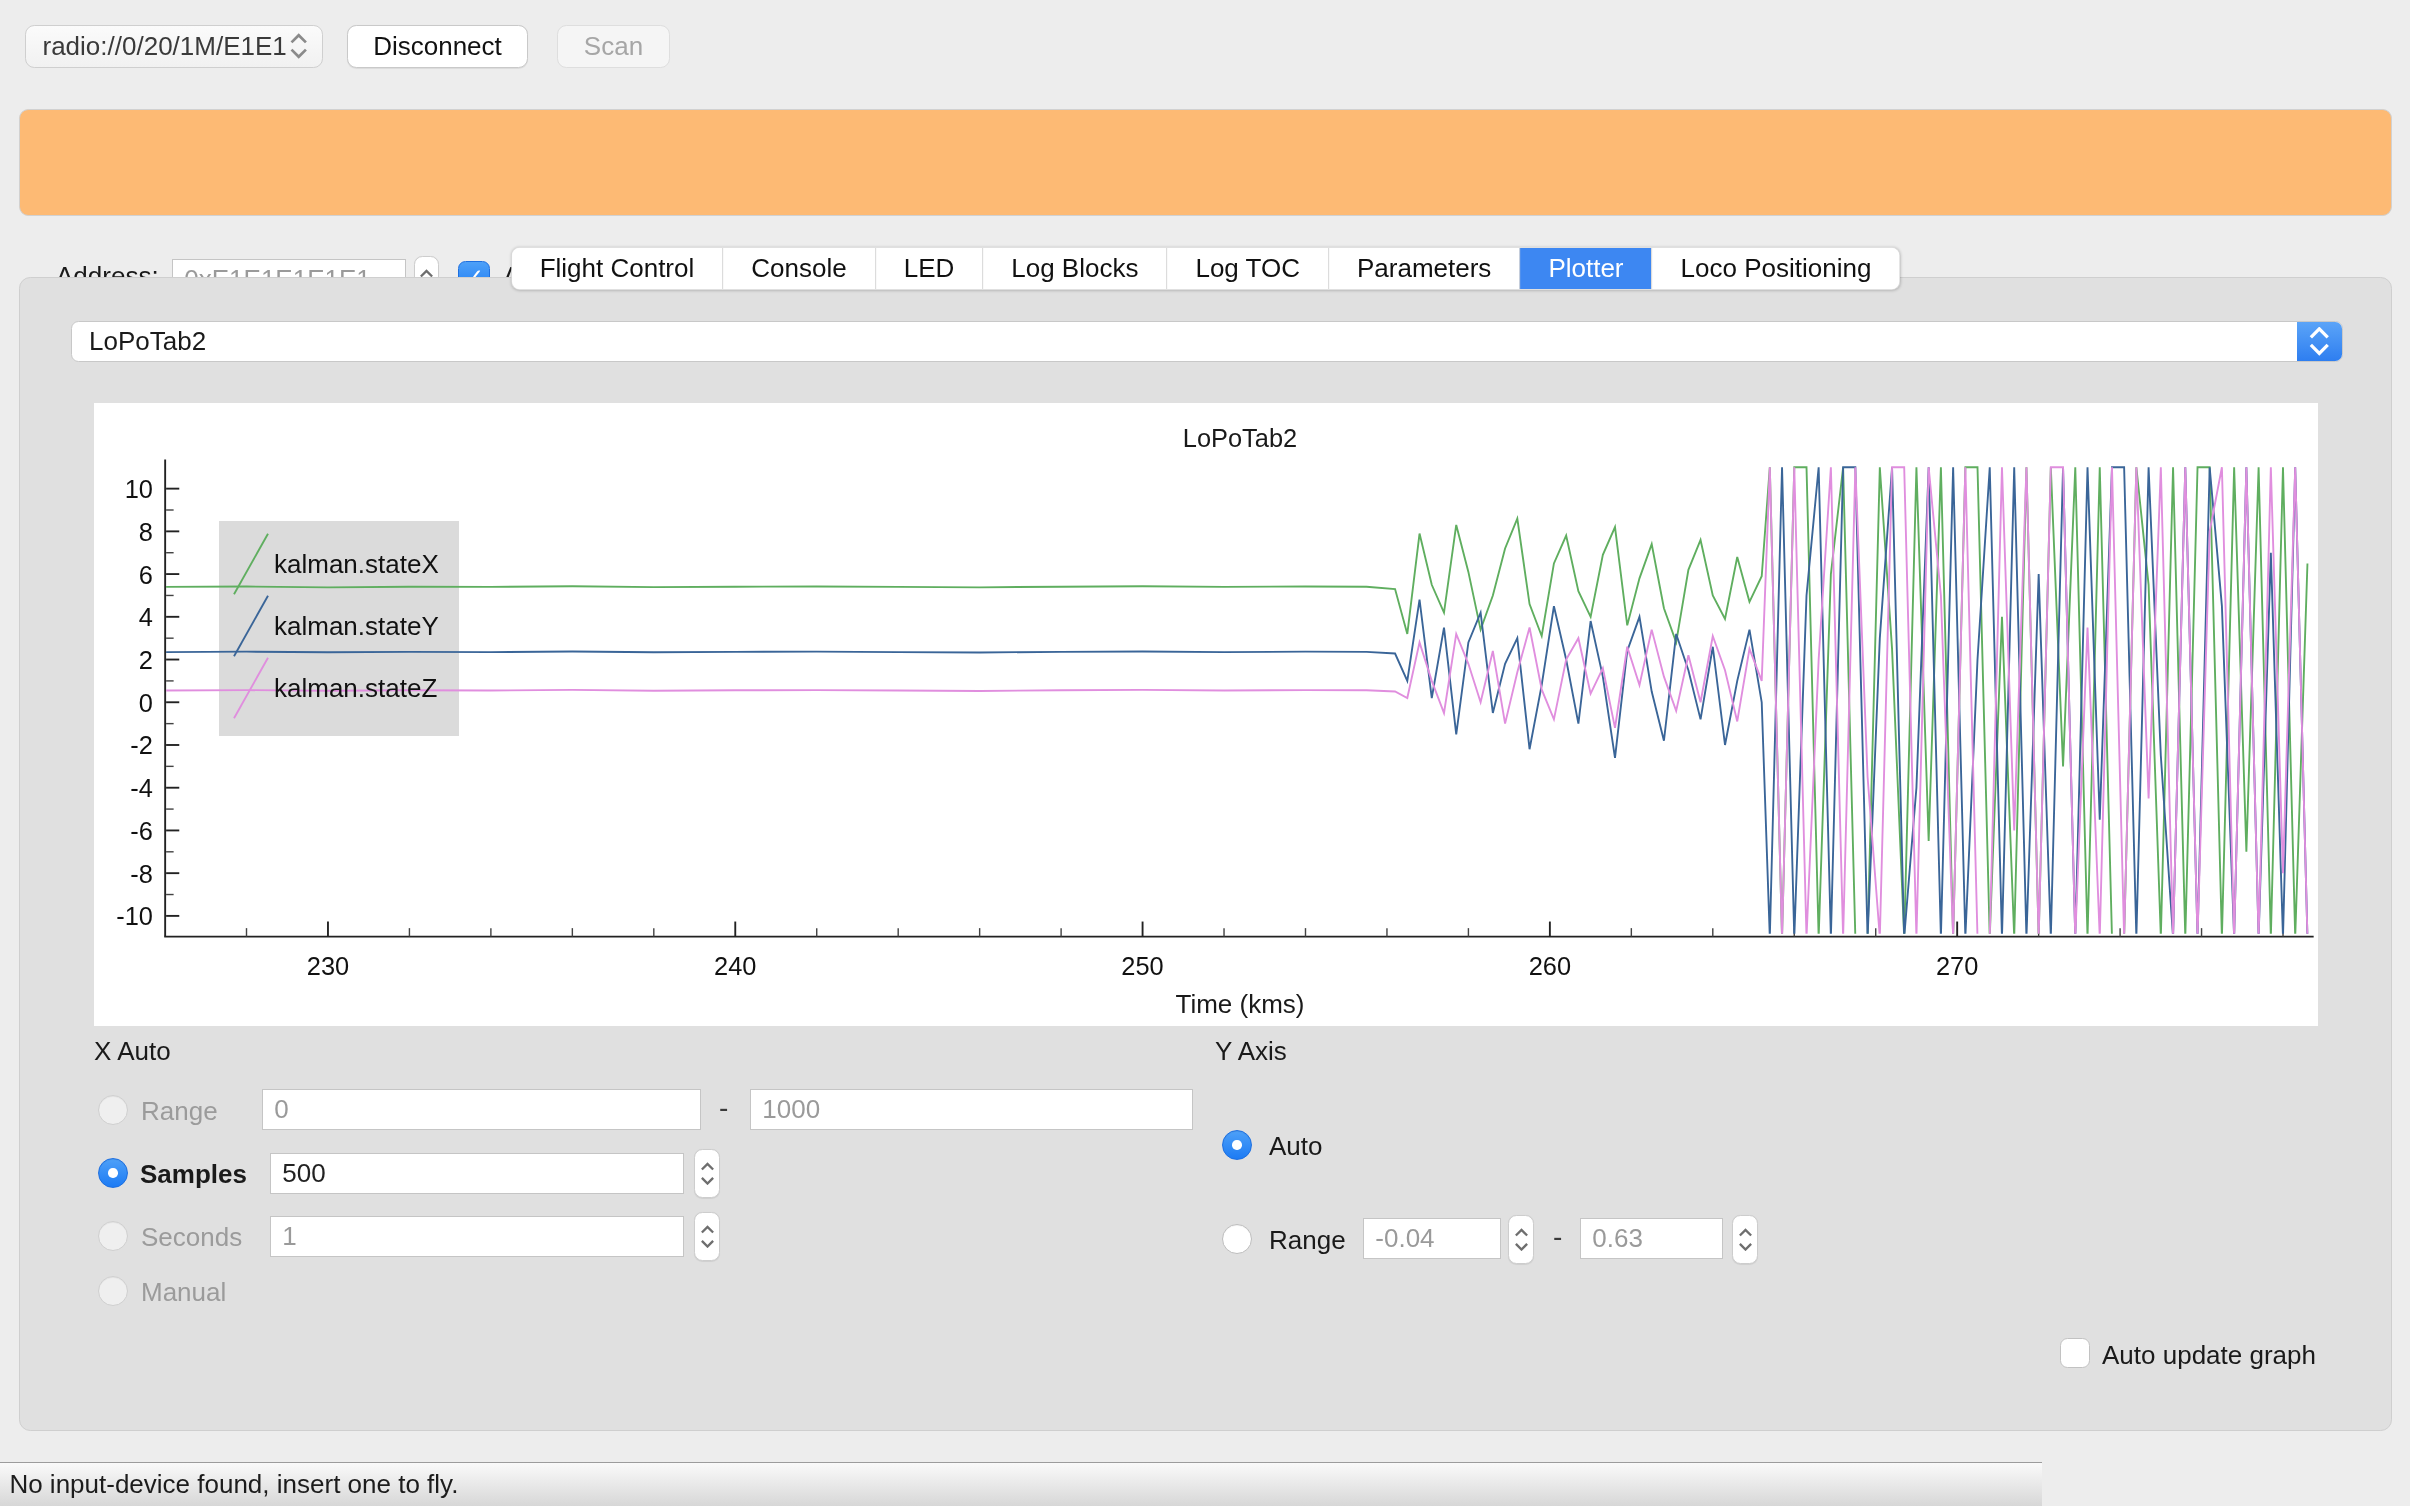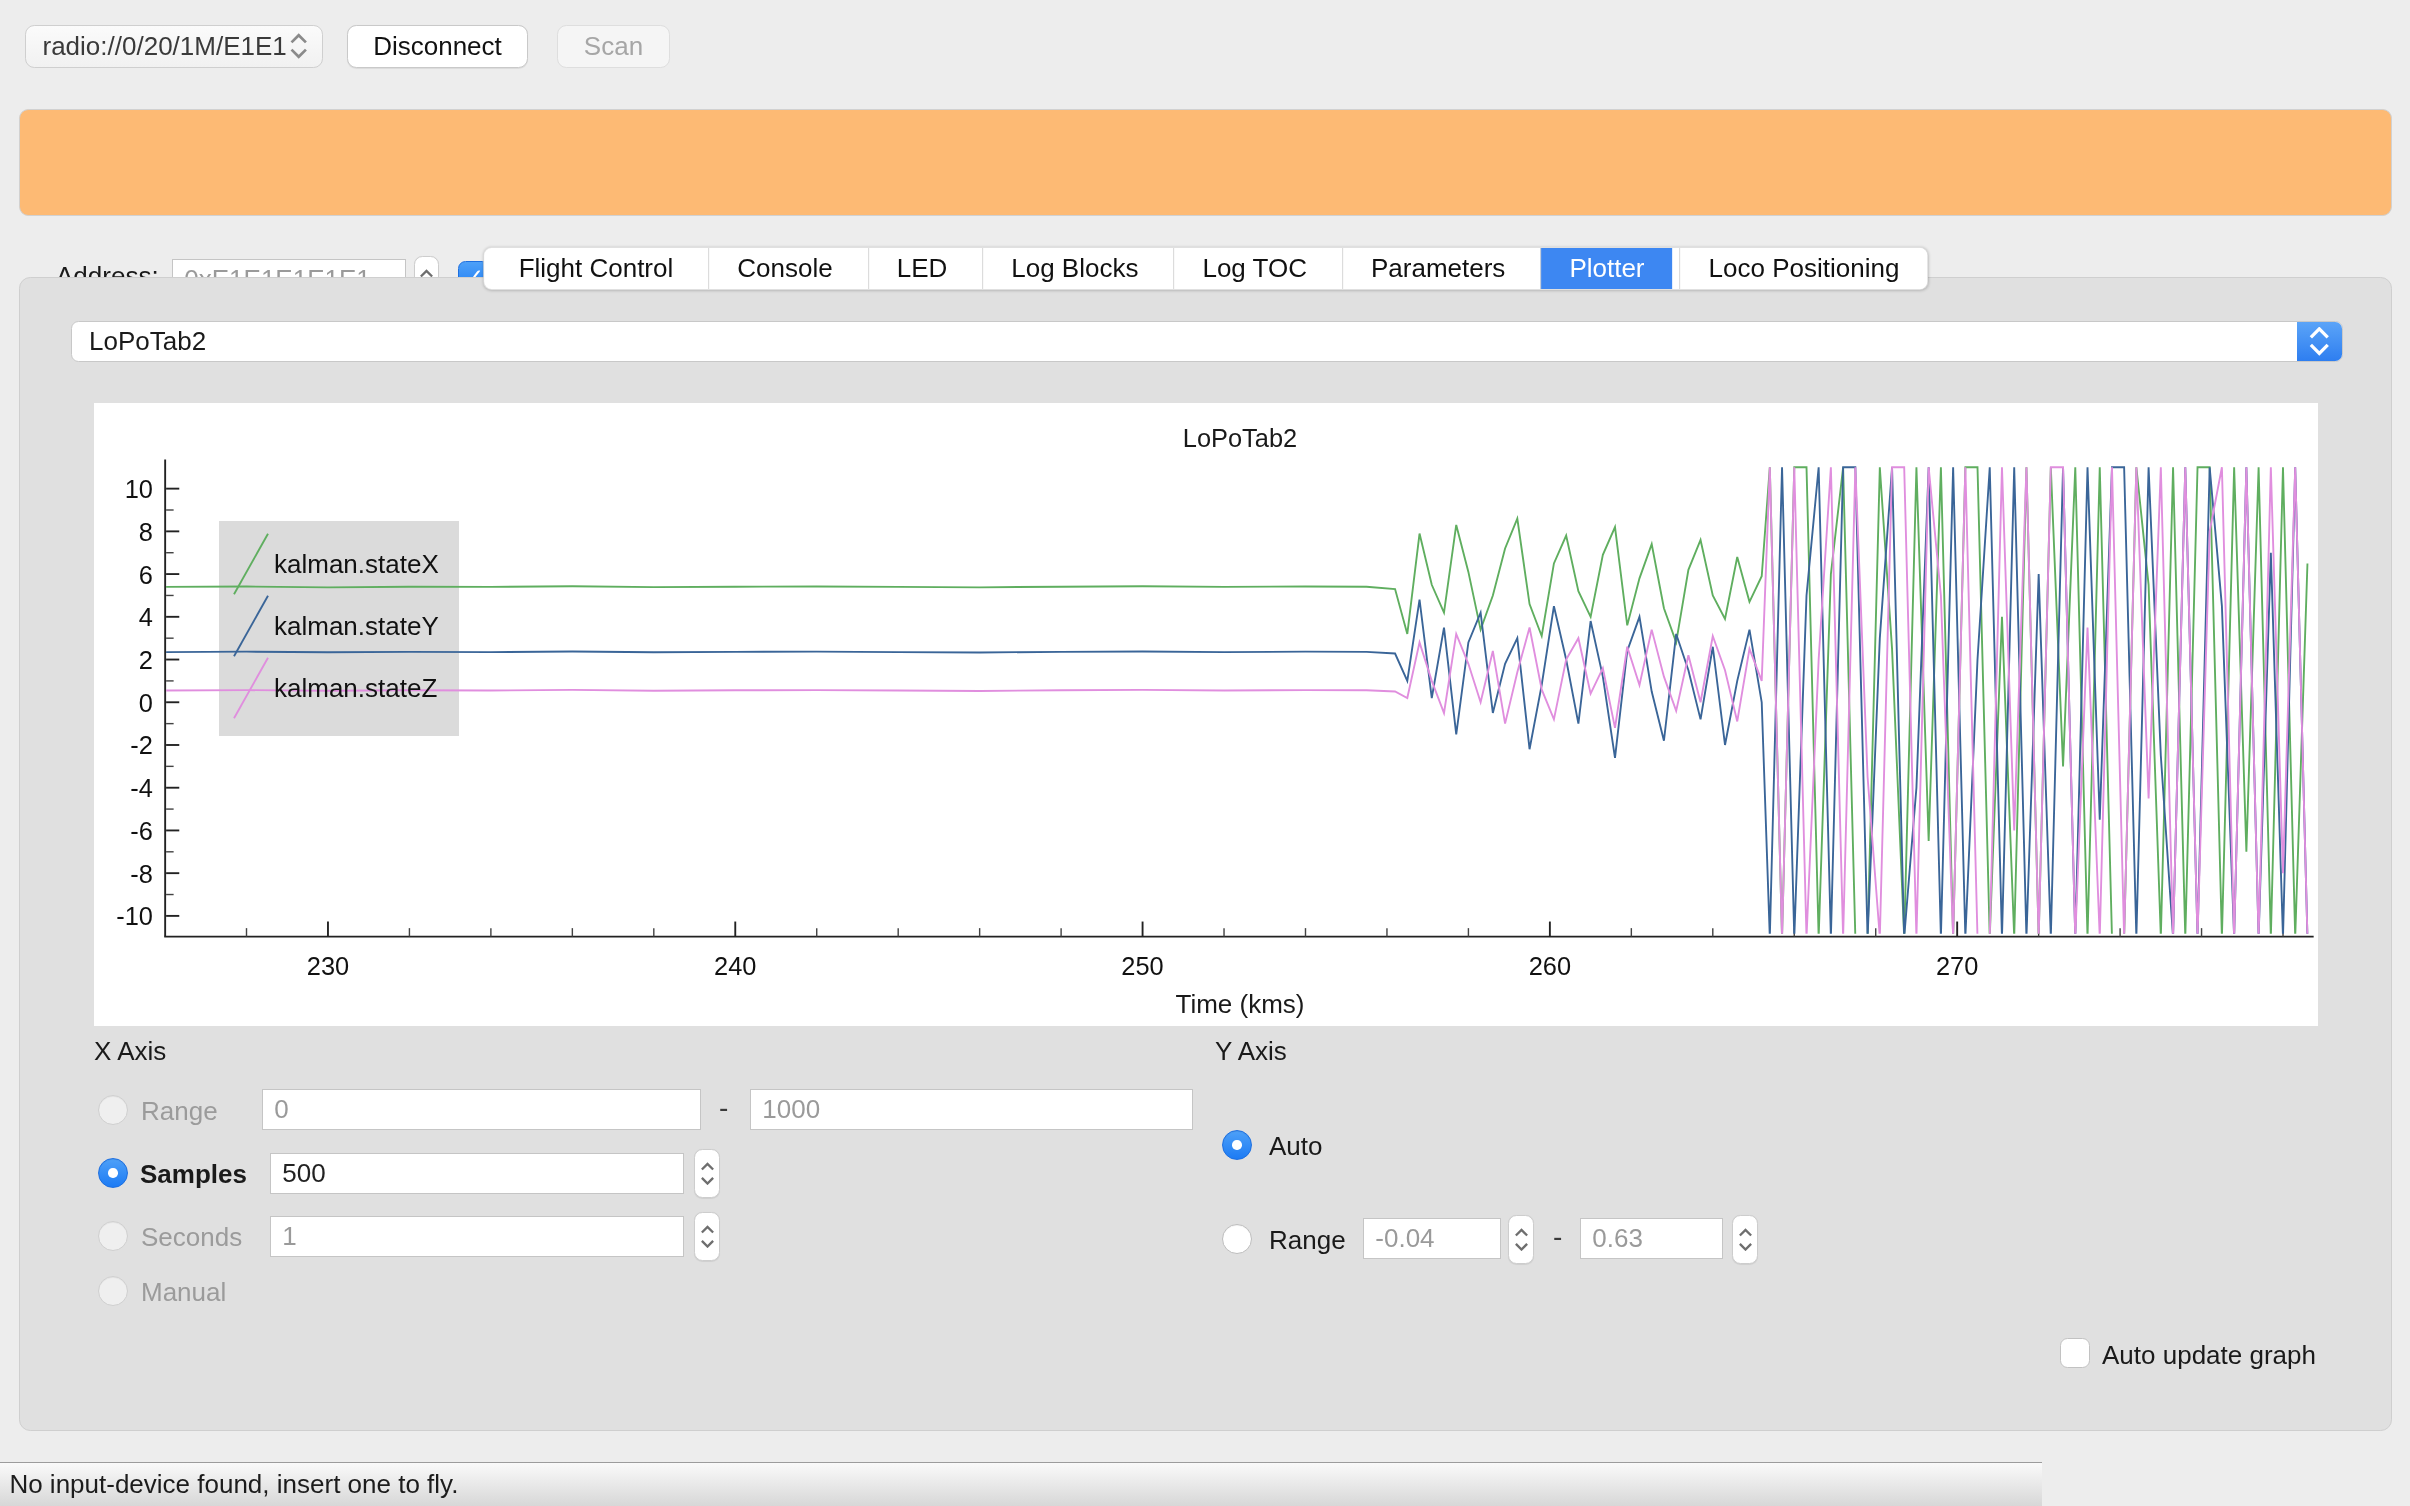--- a/index.html
+++ b/index.html
@@ -29,21 +29,21 @@
   .addr-stepper { position:absolute; left:394px; top:146px; }
   .addr-check { position:absolute; left:438px; top:151px; }
   .addr-check-label { position:absolute; left:483px; top:151px; font-size:26px; }
 
   
   .main-panel { position:absolute; left:19px; top:277px; width:2373px; height:1154px;
     background:#e0e0e0; border:0.9px solid #cfcfcf; border-radius:11.3px; }
   .tab-bar { position:absolute; left:50%; transform:translateX(-50%); top:247px; height:43px;
     display:flex; background:#fff; border-radius:8.5px; overflow:hidden; z-index:5;
     border:0.9px solid rgba(0,0,0,.12); box-shadow:0 0.9px 2.8px rgba(0,0,0,.18); }
-  .tab { height:41px; line-height:41px; padding:0 28px; font-size:26px; color:#111; background:#fff; white-space:nowrap;margin-left:7px; }
+  .tab { height:41px; line-height:41px; padding:0 28px; font-size:26px; color:#111; background:#fff; white-space:nowrap; }
   .tab + .tab { border-left:0.9px solid #d6d6d6; }
   .tab.selected { background:#3d87f2; color:#fff; }
 
   
   .combo { position:absolute; left:71px; top:321px; width:2272px; height:41px; background:#fff;
     border:0.9px solid #c8c8c8; border-radius:7.5px; display:flex; align-items:center; font-size:26px; }
   .combo .txt { padding-left:17px; flex:1; }
   .combo .cap { width:45px; height:100%; border-radius:0 6.6px 6.6px 0;
     background:linear-gradient(#5ba4f8,#2e7ef0); display:flex; flex-direction:column; align-items:center; justify-content:center; gap:3.8px; }
 
@@ -227,21 +227,21 @@
         </svg>
         <span class="lg-label" style="top: 86px;">kalman.stateY</span>
         <svg width="38" height="68" style="top: 133px;" viewBox="0 0 40 72">
           <line x1="2" y1="68" x2="38" y2="4" stroke="#e08ede" stroke-width="2"></line>
         </svg>
         <span class="lg-label" style="top: 148px;">kalman.stateZ</span>
       </div>
     <div class="xaxis-title">Time (kms)</div>
   </div>
 
-  <div class="sec-label" style="left:94px;top:1036px;">X Axis</div>
+  <div class="sec-label" style="left:94px;top:1036px;">X Auto</div>
 
   <div class="radio dim" style="left:98px;top:1095px;"></div>
   <div class="ctl-label dim" style="left:141px;top:1096px;">Range</div>
   <input class="field dim" readonly="" style="left: 262px; top: 1089px; width: 439px;" value="0">
   <div class="dash" style="left:719px;top:1092px;">-</div>
   <input class="field dim" readonly="" style="left: 750px; top: 1089px; width: 443px;" value="1000">
 
   <div class="radio on" style="left:98px;top:1158px;"></div>
   <div class="ctl-label" style="left:140px;top:1159px;font-weight:bold;">Samples</div>
   <input class="field" readonly="" style="left: 270px; top: 1153px; width: 414px;" value="500">

